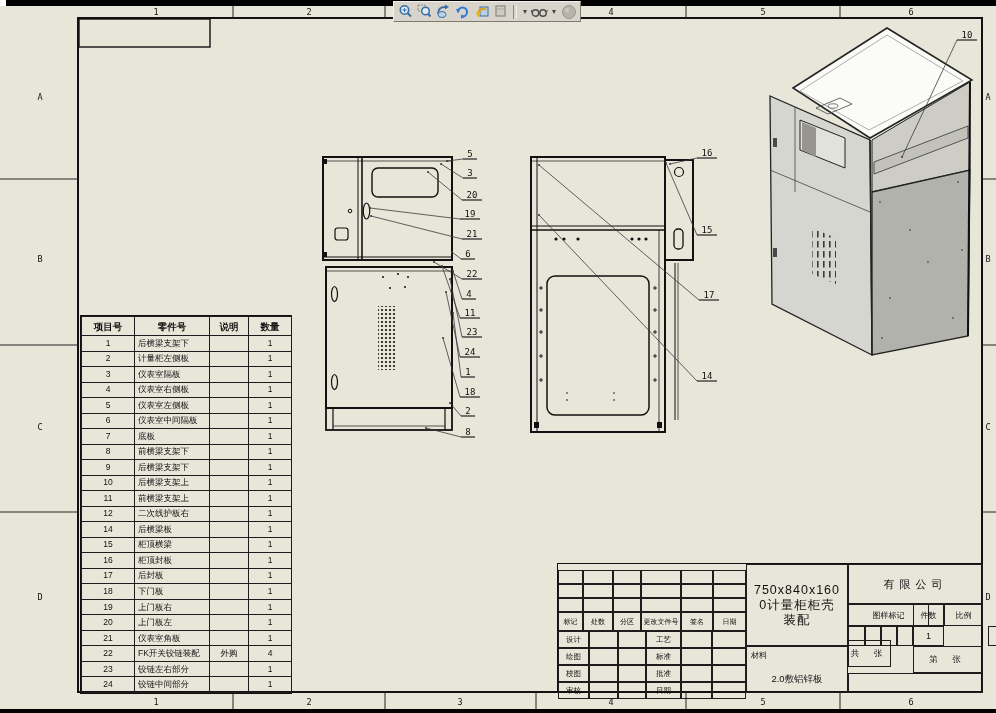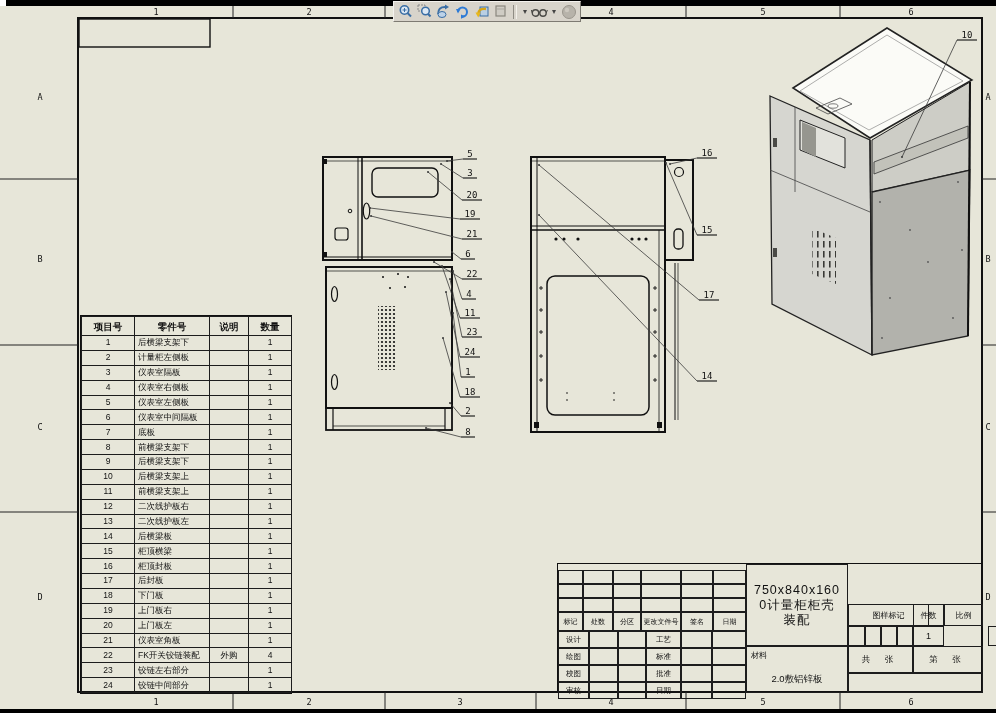--- a/index.html
+++ b/index.html
@@ -428,26 +428,20 @@
             <td></td>
             <td>1</td>
           </tr>
           <tr>
             <td>12</td>
             <td class="nm">二次线护板右</td>
             <td></td>
             <td>1</td>
           </tr>
           <tr>
-            <td>13</td>
-            <td class="nm">二次线护板左</td>
-            <td></td>
-            <td>1</td>
-          </tr>
-          <tr>
             <td>14</td>
             <td class="nm">后横梁板</td>
             <td></td>
             <td>1</td>
           </tr>
           <tr>
             <td>15</td>
             <td class="nm">柜顶横梁</td>
             <td></td>
             <td>1</td>
@@ -565,26 +559,27 @@
     <div class="ttl">
       <span>750x840x160</span>
       <span>0计量柜柜壳</span>
       <span>装配</span>
     </div>
     <div class="mat">
       <span class="lbl">材料</span>
       <span class="val">2.0敷铝锌板</span>
     </div>
 
+    <div class="tb-abs company" style="left:290px;top:0;width:135px;height:40px;">有限公司</div>
     <div class="tb-abs" style="left:290px;top:40px;width:81px;height:22px;font-size:8px;">图样标记</div>
     <div class="tb-abs" style="left:355px;top:40px;width:31px;height:22px;font-size:8px;">件数</div>
     <div class="tb-abs" style="left:386px;top:40px;width:39px;height:22px;font-size:8px;">比例</div>
     <div class="tb-abs" style="left:290px;top:62px;width:17px;height:20px;"></div>
     <div class="tb-abs" style="left:307px;top:62px;width:16px;height:20px;"></div>
     <div class="tb-abs" style="left:323px;top:62px;width:16px;height:20px;"></div>
     <div class="tb-abs" style="left:339px;top:62px;width:16px;height:20px;"></div>
     <div class="tb-abs" style="left:355px;top:62px;width:31px;height:20px;font-size:9px;">1</div>
     <div class="tb-abs" style="left:386px;top:62px;width:39px;height:20px;font-size:9px;margin-left:44px;">1:20</div>
-    <div class="tb-abs" style="left:290px;top:82px;width:65px;height:27px;font-size:8.5px;letter-spacing:6px;">共  张</div>
+    <div class="tb-abs" style="left:290px;top:76px;width:43px;height:27px;font-size:8.5px;letter-spacing:6px;">共  张</div>
     <div class="tb-abs" style="left:355px;top:82px;width:70px;height:27px;font-size:8.5px;letter-spacing:6px;">第  张</div>
     <div class="tb-abs" style="left:290px;top:109px;width:135px;height:20px;"></div>
   </div>
 </div>
 
 </body></html>

